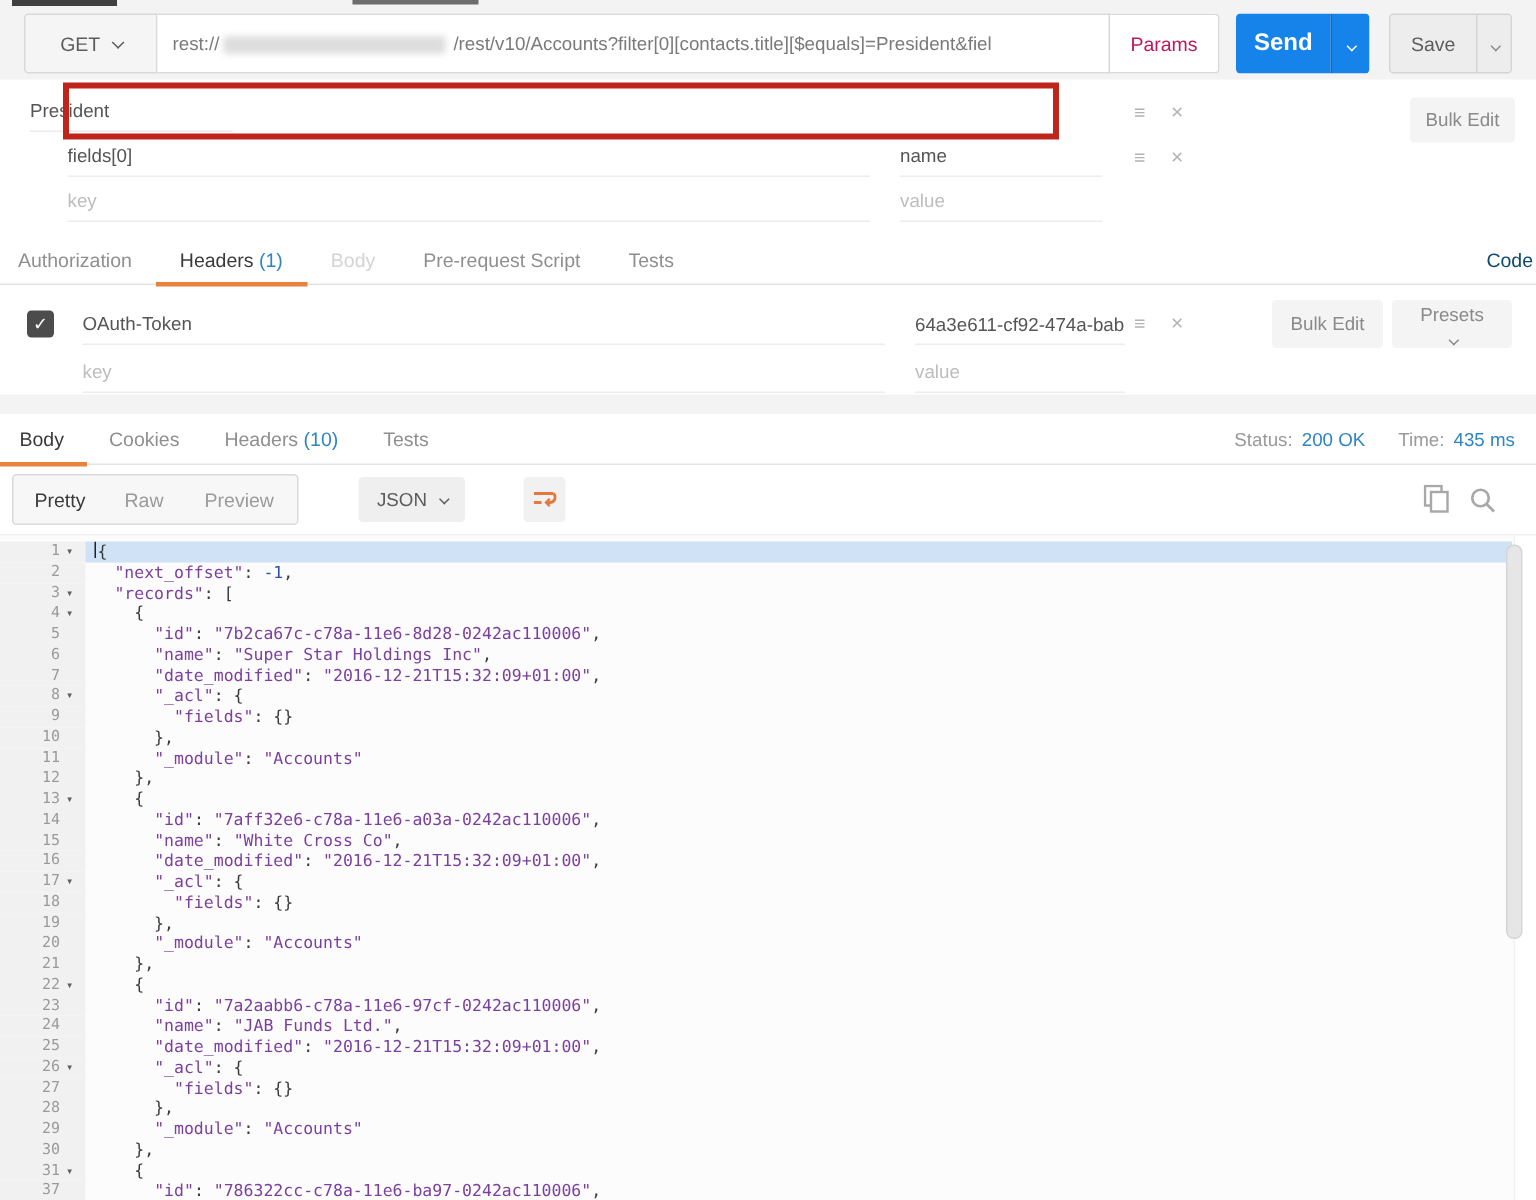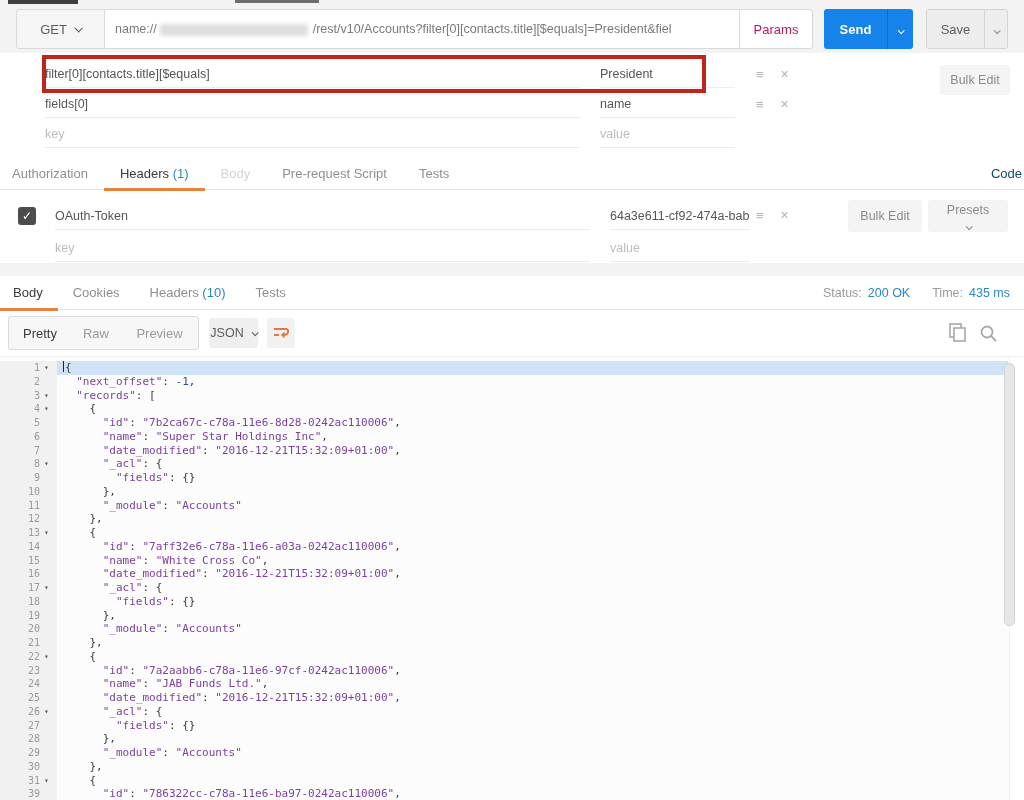--- a/index.html
+++ b/index.html
@@ -15,21 +15,21 @@
   .tab-remnant.r1 { left:8px; width:70px; }
   .tab-remnant.r2 { left:235px; width:84px; height:3px; background:#6d6d6d; }
 
   
   .url-row { position:absolute; top:9px; left:16px; right:16px; height:40px; display:flex; align-items:stretch; }
   .method-box { width:89px; border:1px solid #d9d9d9; background:#f5f5f5; display:flex; align-items:center; justify-content:center; gap:8px; font-size:13px; color:#5c5c5c; border-radius:3px 0 0 3px; cursor:pointer; }
   .url-field { flex:1; background:#fff; border:1px solid #d9d9d9; border-left:none; display:flex; align-items:center; padding:0 10px; font-size:12.5px; color:#7a7a7a; white-space:nowrap; overflow:hidden; }
   .url-blur { display:inline-block; width:148px; height:12px; background:#c2c2c2; filter:blur(2px); opacity:.55; border-radius:2px; margin:0 5px -1px 3px; flex:none; }
   .params-btn { width:73px; background:#fff; border:1px solid #d9d9d9; border-left:none; color:#be185d; font-size:13px; display:flex; align-items:center; justify-content:center; border-radius:0 3px 3px 0; cursor:pointer; }
   .send-group { display:flex; margin-left:11px; border-radius:3px; overflow:hidden; }
-  .send-main { width:63px; background:#1583e9; color:#fff; font-size:13px; font-weight:bold; border:none; cursor:pointer; }
+  .send-main { width:63px; background:#1583e9; color:#fff; font-size:16px; font-weight:bold; border:none; cursor:pointer; }
   .send-caret { width:26px; background:#1583e9; border:none; border-left:1px solid rgba(0,0,0,.18); color:#fff; cursor:pointer; }
   .save-group { display:flex; margin-left:13px; border:1px solid #d4d4d4; border-radius:3px; overflow:hidden; background:#ededed; }
   .save-main { width:57px; background:#ededed; border:none; color:#5c5c5c; font-size:13px; cursor:pointer; }
   .save-caret { width:23px; background:#ededed; border:none; border-left:1px solid #d4d4d4; color:#8a8a8a; cursor:pointer; }
   .chev { display:inline-block; width:6px; height:6px; border-right:1.5px solid currentColor; border-bottom:1.5px solid currentColor; transform:rotate(45deg) translateY(-1px); }
   .chev.sm { width:5px; height:5px; }
 
   
   .params-panel { position:absolute; top:53px; left:0; right:0; height:105px; background:#fff; padding-top:6px; }
   .kv-row { height:30px; position:relative; display:flex; align-items:center; }
@@ -65,27 +65,27 @@
   
   .resp-section { position:absolute; top:276px; left:0; right:0; bottom:0; background:#fff; }
   .resp-tabs { height:34px; }
   .resp-tabs .tab { padding:0 15px; height:34px; line-height:34px; }
   .resp-tabs .tab.first { margin-left:0; padding-left:13px; }
   .resp-tabs .tab.active::after { background:#e8823c; }
   .status-group { position:absolute; right:14px; top:0; height:34px; line-height:34px; font-size:12.5px; color:#9a9a9a; display:flex; gap:6px; }
   .status-group b { color:#2e86c1; font-weight:normal; }
   .status-group .gap { width:10px; }
 
-  .viewer-toolbar { height:46px; position:relative; display:flex; align-items:center; padding-left:8px; }
+  .viewer-toolbar { height:46px; position:relative; display:flex; align-items:center; padding-left:8px;gap:30px; }
   .view-group { display:flex; border:1px solid #dadada; border-radius:3px; background:#f7f7f7; height:34px; }
   .view-btn { border:none; background:transparent; font-size:13px; color:#9a9a9a; cursor:pointer; height:32px; }
   .view-btn.b0 { width:62px; color:#3a3a3a; }
   .view-btn.b1 { width:50px; }
   .view-btn.b2 { width:77px; }
-  .fmt-select { margin-left:10px; height:30px; width:49px; background:#efefef; border:none; border-radius:3px; color:#5c5c5c; font-size:12.5px; display:flex; align-items:center; justify-content:center; gap:8px; cursor:pointer; }
+  .fmt-select { margin-left:10px; height:30px; width:71px; background:#efefef; border:none; border-radius:3px; color:#5c5c5c; font-size:12.5px; display:flex; align-items:center; justify-content:center; gap:8px; cursor:pointer; }
   .wrap-btn { margin-left:9px; height:30px; width:28px; background:#f1f1f1; border:none; border-radius:3px; cursor:pointer; display:flex; align-items:center; justify-content:center; }
   .right-icons { position:absolute; right:26px; top:0; height:46px; display:flex; align-items:center; gap:12px; }
   .icon-btn { background:none; border:none; cursor:pointer; padding:0; line-height:0; }
 
   
   .code-viewer { position:absolute; top:80px; left:0; right:0; bottom:0; background:#fcfcfc; border-top:1px solid #efefef; overflow:hidden; padding-top:4px; }
   .code-line { display:flex; height:13.75px; line-height:13.75px; font-family:"DejaVu Sans Mono", monospace; font-size:11px; }
   .ln-gutter { width:57px; flex:none; background:#f1f1f1; display:flex; }
   .ln-num { flex:1; text-align:right; color:#9a9a9a; font-size:10px; padding-right:3px; }
   .ln-fold { width:14px; color:#5f5f5f; font-size:8px; text-align:left; padding-left:1px; cursor:pointer; }
@@ -102,38 +102,37 @@
 
 <div class="tab-remnant r1"></div>
 <div class="tab-remnant r2"></div>
 
 <div class="url-row">
   <div class="method-box">
     <span>GET</span>
     <span class="chev"></span>
   </div>
   <div class="url-field">
-    <span>name://</span>
+    <span>rest://</span>
     <span class="url-blur"></span>
     <span>/rest/v10/Accounts?filter[0][contacts.title][$equals]=President&amp;fiel</span>
   </div>
   <div class="params-btn">Params</div>
   <div class="send-group">
     <button class="send-main">Send</button>
     <button class="send-caret"><span class="chev sm"></span></button>
   </div>
   <div class="save-group">
     <button class="save-main">Save</button>
     <button class="save-caret"><span class="chev sm"></span></button>
   </div>
 </div>
 
 <div class="params-panel">
   <div class="kv-row">
-    <input class="kv-key" value="filter[0][contacts.title][$equals]" style="">
     <input class="kv-val" value="President" style="">
     <span class="row-icons">
       <span class="drag-handle">≡</span>
       <span class="remove-x">×</span>
     </span>
     <button class="bulk-edit-params">Bulk Edit</button>
   </div>
   <div class="kv-row">
     <input class="kv-key" value="fields[0]" style="">
     <input class="kv-val" value="name" style="">
@@ -443,21 +442,21 @@
         </div>
         <div class="code-line">
           <span class="ln-gutter">
             <span class="ln-num">31</span>
             <span class="ln-fold">▾</span>
           </span>
           <span class="ln-text">    {</span>
         </div>
         <div class="code-line">
           <span class="ln-gutter">
-            <span class="ln-num">39</span>
+            <span class="ln-num">37</span>
             <span class="ln-fold"></span>
           </span>
           <span class="ln-text">      <span class="tok-str">"id"</span>: <span class="tok-str">"786322cc-c78a-11e6-ba97-0242ac110006"</span>,</span>
         </div>
       </div>
     <div class="scroll-strip"></div>
     <div class="scroll-thumb"></div>
   </div>
 </div>
 

